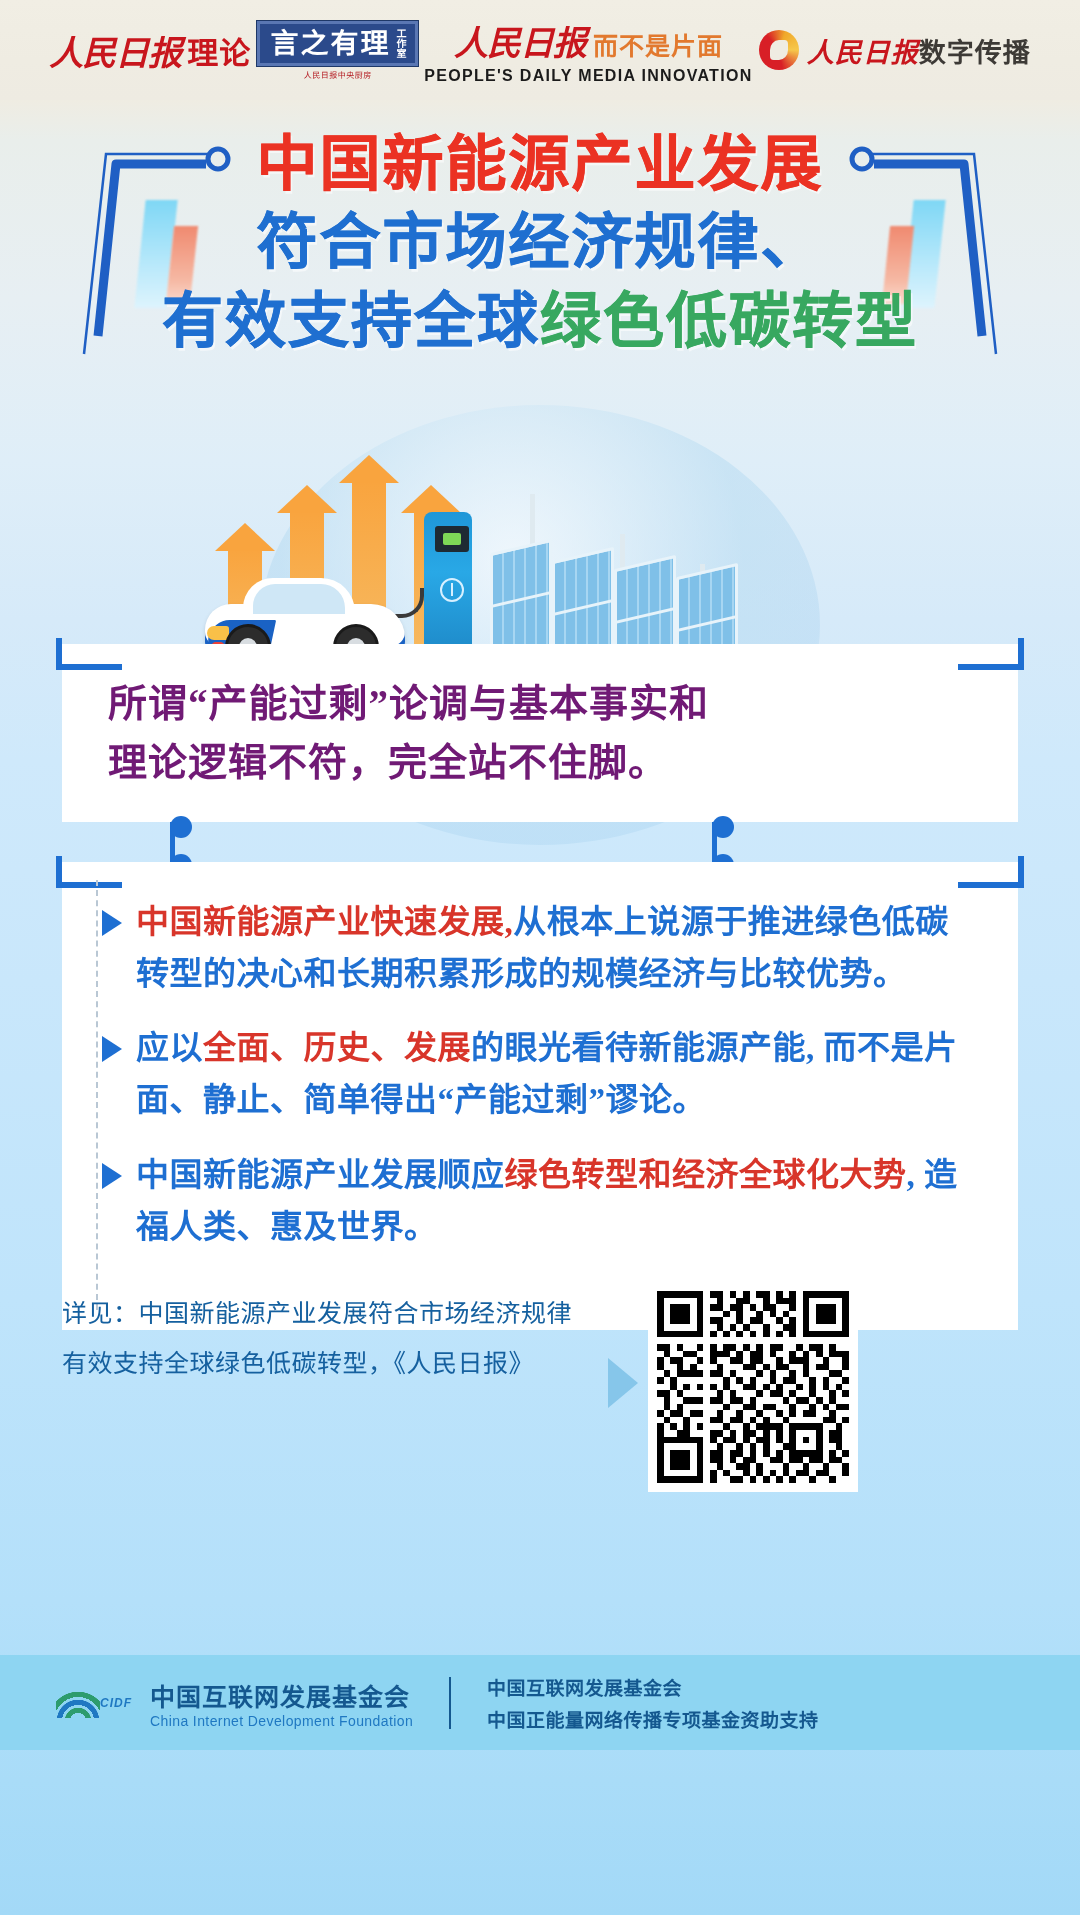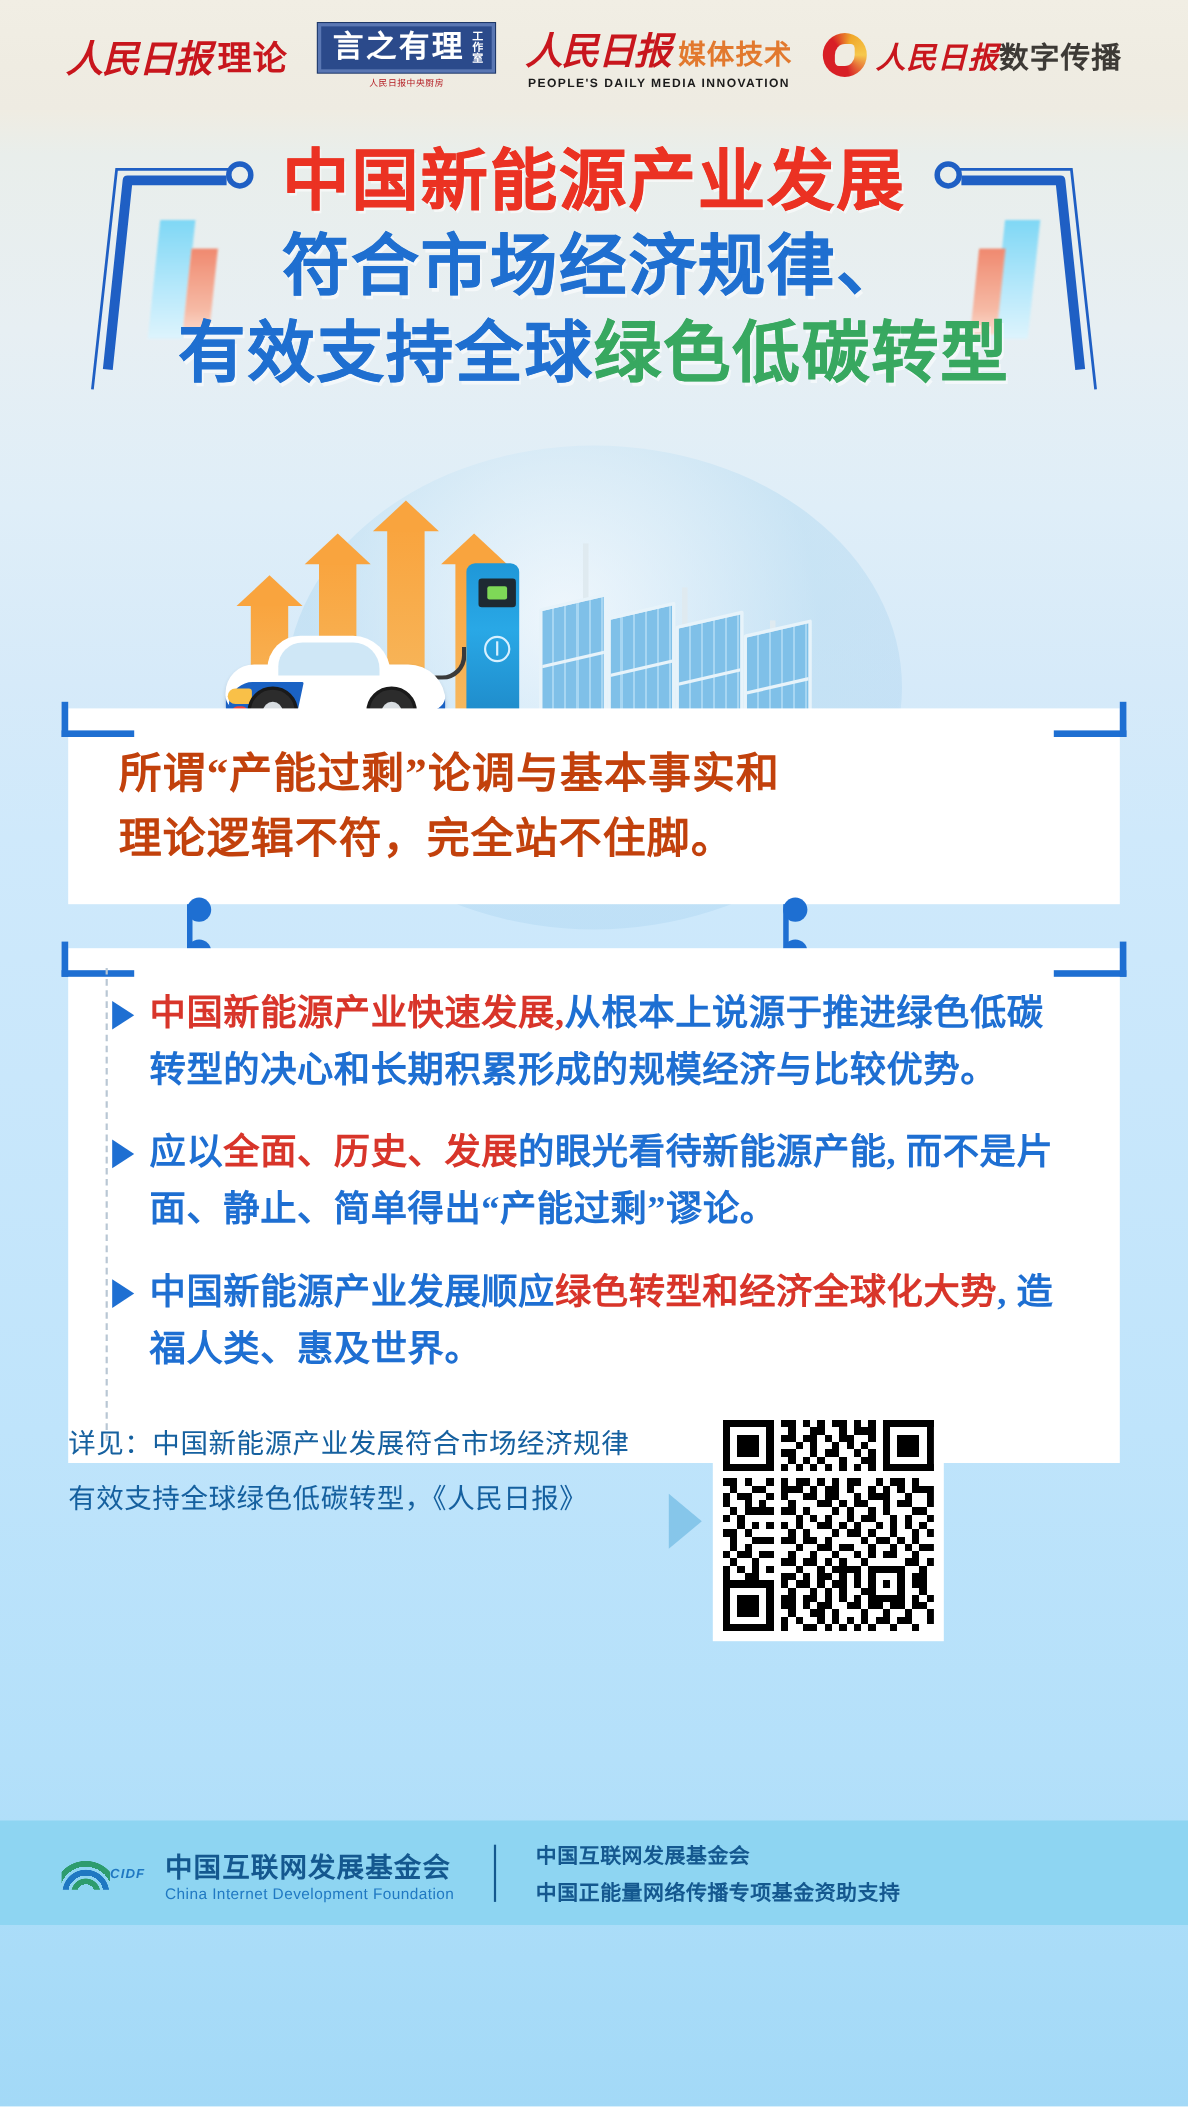--- a/index.html
+++ b/index.html
@@ -98,21 +98,21 @@
   .logo-media { flex-direction: column; align-items: center; gap: 2px; }
   .media-row { display: flex; align-items: baseline; gap: 7px; }
   .media-cn {
     font-family: "Liberation Serif", serif;
     font-weight: bold;
     color: #e2792e;
     font-size: 25px;
     letter-spacing: 1px;
   }
   .media-en {
-    font-size: 11px;
+    font-size: 16px;
     font-weight: bold;
     color: #1b1b1b;
     letter-spacing: 1.3px;
   }
 
   .logo-digital { gap: 8px; }
   .digital-orb {
     width: 40px; height: 40px;
     border-radius: 50%;
     background: conic-gradient(from 200deg, #d81f26 0deg, #d81f26 120deg, #f0a82a 180deg, #f6c84c 250deg, #d81f26 330deg);
@@ -420,21 +420,21 @@
   .box1 {
     top: 644px;
     height: 178px;
     padding: 30px 46px;
   }
   .box1 .stmt {
     font-family: "Liberation Serif", "DejaVu Serif", serif;
     font-weight: bold;
     font-size: 39px;
     line-height: 1.52;
-    color: #c2410c;
+    color: #701a75;
     letter-spacing: 1px;
   }
 
   
   .connector {
     position: absolute;
     width: 22px; height: 22px;
     border-radius: 50%;
     background: #1e6fd2;
   }
@@ -560,21 +560,21 @@
       <div class="yzyl-seal">
         <span>言之有理</span>
         <span class="small">工作室</span>
       </div>
       <div class="yzyl-foot">人民日报中央厨房</div>
     </div>
 
     <div class="logo logo-media">
       <div class="media-row">
         <span class="pd-mark">人民日报</span>
-        <span class="media-cn">媒体技术</span>
+        <span class="media-cn">而不是片面</span>
       </div>
       <div class="media-en">PEOPLE'S DAILY MEDIA INNOVATION</div>
     </div>
 
     <div class="logo logo-digital">
       <div class="digital-orb"></div>
       <div class="digital-text">
         <span class="red">人民日报</span><span>数字传播</span>
       </div>
     </div>

